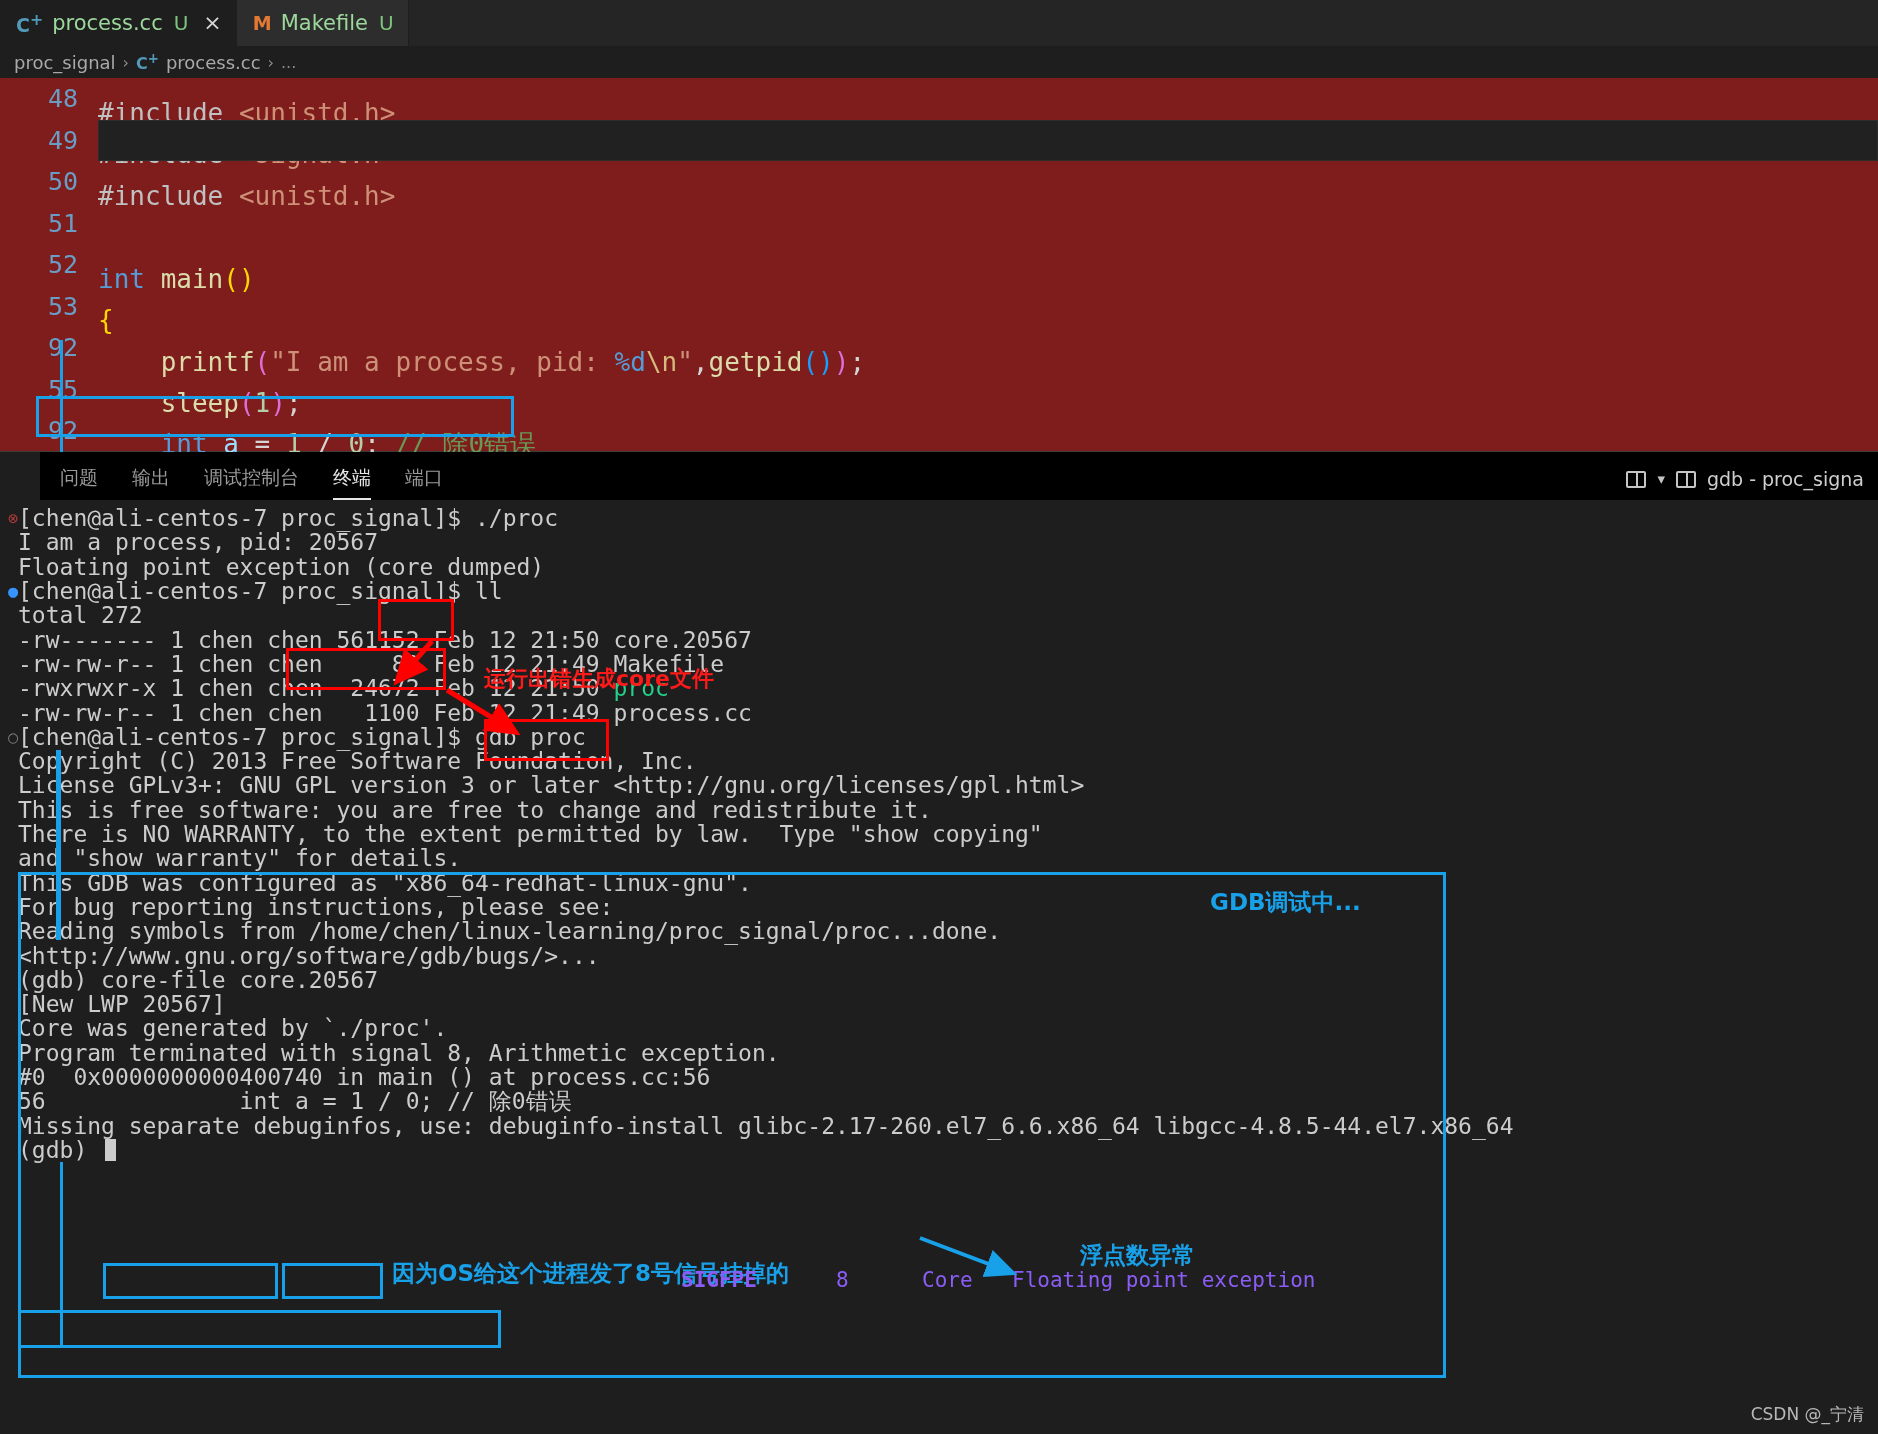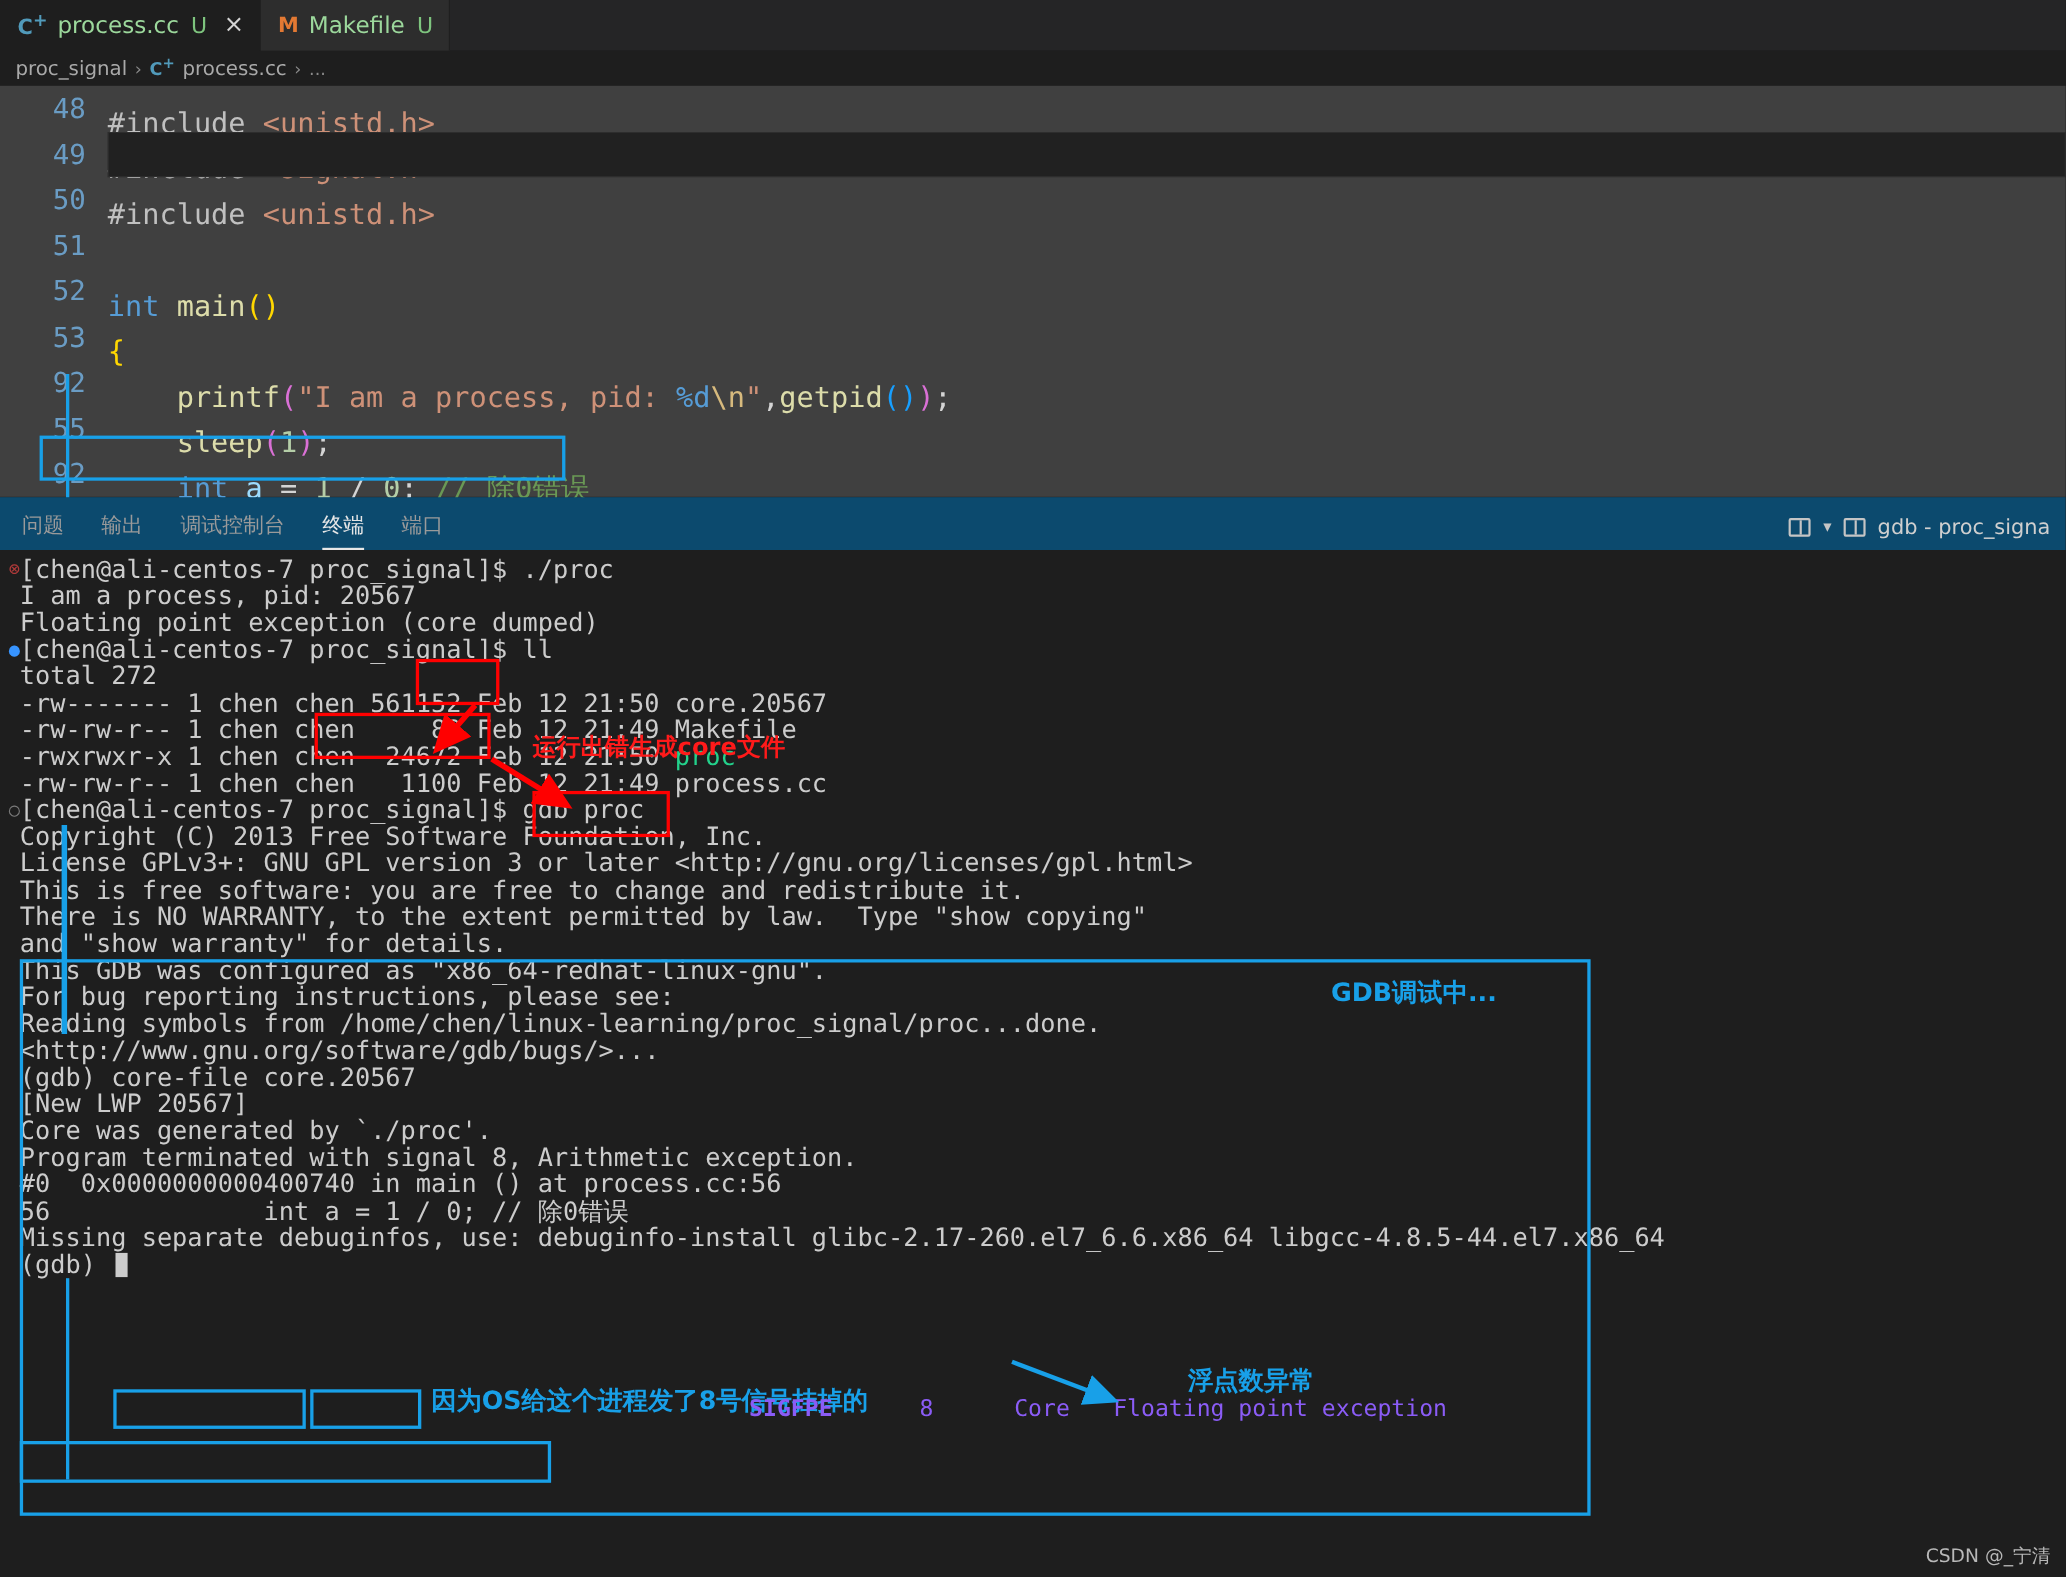--- a/index.html
+++ b/index.html
@@ -25,21 +25,21 @@
   .tab-badge { color: #7ec47e; font-size: 20px; margin-left: 2px; }
   .tab-close { color: #d4d4d4; font-size: 22px; margin-left: 6px; line-height: 1; }
 
   
   .breadcrumb { height: 32px; display: flex; align-items: center; gap: 7px;
                 padding-left: 14px; background: #1e1e1e; font-size: 18px; color: #a9a9a9; }
   .bc-sep { color: #8a8a8a; font-size: 16px; }
   .bc-icon { color: #519aba; font-weight: bold; font-size: 16px; }
 
   
-  .editor { position: relative; height: 373px; background: #404040;
+  .editor { position: relative; height: 373px; background: #7f1d1d;
             font-family: "DejaVu Sans Mono", monospace; font-size: 26px; }
   .code-line { display: flex; height: 41.5px; align-items: center; position: relative; }
   .ln { width: 78px; text-align: right; padding-right: 20px; color: #6a9cc4;
         font-size: 25px; flex: none; font-family: "DejaVu Sans Mono", monospace; }
   .code { white-space: pre; color: #d4d4d4; margin-top: 28px; }
 
   
   .k-pre   { color: #c0c0c0; }     
   .k-str   { color: #ce9178; }     
   .k-type  { color: #569cd6; }     
@@ -57,21 +57,21 @@
   .line49-hl { position: absolute; left: 98px; right: 0; top: 0; height: 100%;
                border: 1px solid #2d2d2d; background: #212121; box-sizing: border-box; }
 
   
   .box56 { position: absolute; left: 36px; top: 396px; width: 478px; height: 41px;
            border: 3px solid #18a0e8; box-sizing: border-box; pointer-events: none; }
 
   
   .panel-sep { height: 1px; background: #3c3c3c; }
   .panel-tabs { display: flex; align-items: flex-end; height: 48px;
-                background: #0c4a6e; padding-left: 20px; gap: 34px; position: relative; }
+                background: #000000; padding-left: 20px; gap: 34px; position: relative; margin-left: 40px; }
   .ptab { font-size: 19px; color: #9a9a9a; padding-bottom: 9px; position: relative; }
   .ptab.active { color: #e7e7e7; }
   .ptab.active::after { content:""; position:absolute; left:0; right:0; bottom:0;
                         height:2px; background:#e7e7e7; }
   .panel-right { position: absolute; right: 14px; bottom: 10px; display: flex;
                  align-items: center; gap: 11px; }
   .split-ico { display: inline-block; width: 20px; height: 17px; border: 2px solid #c5c5c5;
                border-radius: 2px; position: relative; box-sizing: border-box; }
   .split-ico::after { content:""; position: absolute; left: 50%; top: 0; bottom: 0;
                       width: 2px; background: #c5c5c5; }

